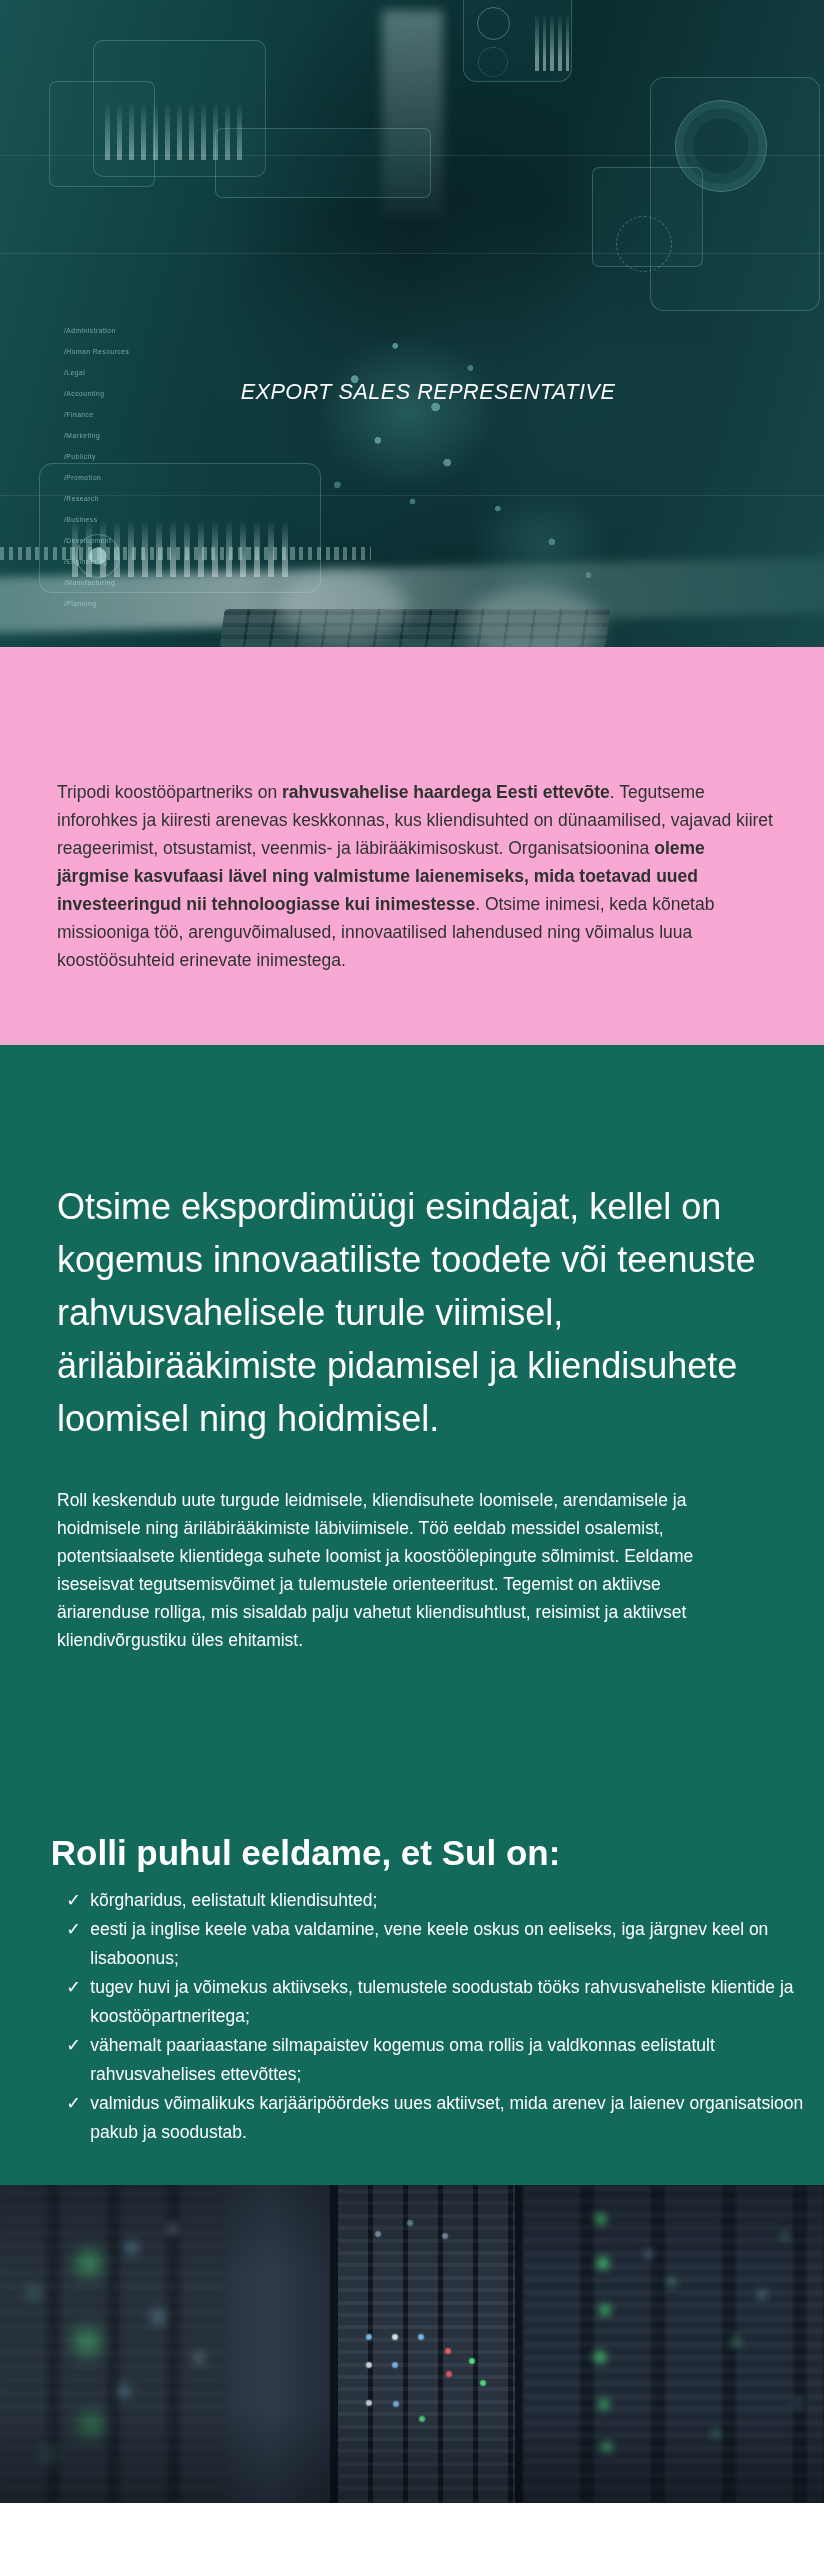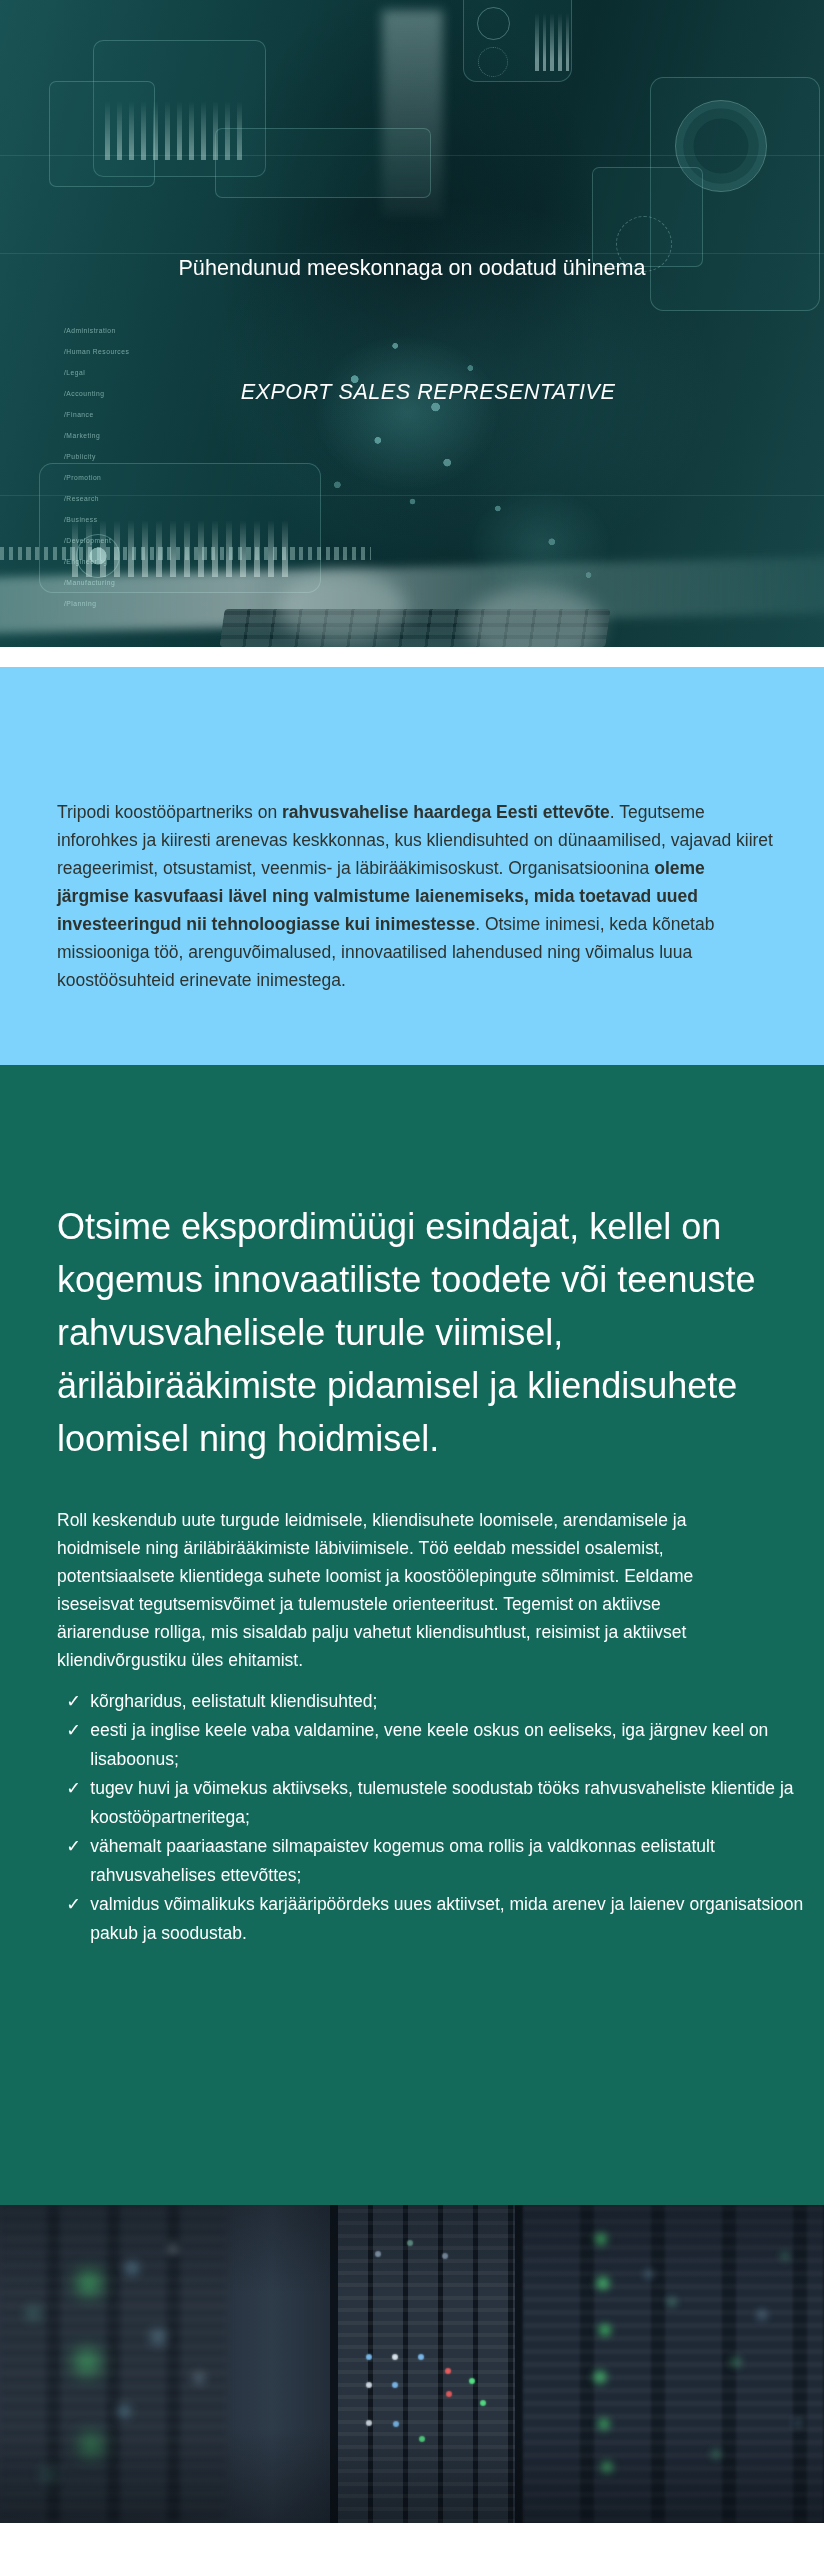--- a/index.html
+++ b/index.html
@@ -102,21 +102,21 @@
   .hud-list li {
     font-size:6.7px; line-height:21px; letter-spacing:0.5px;
     color:rgba(195,238,232,.55); white-space:nowrap;
   }
   .hero-text { position:absolute; inset:0; text-align:center; color:#fff; }
   .hero-kicker { position:absolute; top:255px; width:100%; font-size:21.6px; font-weight:400; }
   .hero-title  { position:absolute; top:307px; width:100%; font-size:47px; font-weight:700; letter-spacing:-1px; }
   .hero-sub    { position:absolute; top:379px; width:100%; font-size:21.6px; font-style:italic; font-weight:400; letter-spacing:0.5px;margin-left:16px; }
 
   
-  .intro { height:398px; background:#7dd3fc; padding:131px 0 0 57px;margin-top:20px; }
+  .intro { height:398px; background:#f9a8d4; padding:131px 0 0 57px; }
   .intro p { width:717px; font-size:17.5px; line-height:28px; color:#2e3330; }
   .intro strong, .role strong, .contact strong, .footer strong { font-weight:700; }
 
   
   .role { height:1140px; background:#136A5B; color:#ffffff; padding:135px 0 9px 57px; }
   .role-heading { width:752px; font-size:36px; line-height:53px; font-weight:400; }
   .role-text { width:690px; font-size:17.5px; line-height:28px; margin-top:41px; font-weight:400; }
   .expect-heading { font-size:35px; line-height:41px; font-weight:700; margin-top:178px; margin-left:-6.2px; }
   .checklist { list-style:none; margin-top:13px; width:750px; margin-left:9.3px; }
   .checklist li { position:relative; padding-left:24px; font-size:17.5px; line-height:29px; }
@@ -247,32 +247,32 @@
           <li>/Promotion</li>
           <li>/Research</li>
           <li>/Business</li>
           <li>/Development</li>
           <li>/Engineering</li>
           <li>/Manufacturing</li>
           <li>/Planning</li>
         </ul>
     </div>
     <div class="hero-text">
-      <p class="hero-kicker">Pühendunud meeskonnaga on oodatud ühinema</p>
       <p class="hero-sub">EXPORT SALES REPRESENTATIVE</p>
     </div>
   </header>
 
   <section class="intro">
     <p><span>Tripodi koostööpartneriks on </span><strong>rahvusvahelise haardega Eesti ettevõte</strong><span>. Tegutseme inforohkes ja kiiresti arenevas keskkonnas, kus kliendisuhted on dünaamilised, vajavad kiiret reageerimist, otsustamist, veenmis- ja läbirääkimisoskust. Organisatsioonina </span><strong>oleme järgmise kasvufaasi lävel ning valmistume laienemiseks, mida toetavad uued investeeringud nii tehnoloogiasse kui inimestesse</strong><span>. Otsime inimesi, keda kõnetab missiooniga töö, arenguvõimalused, innovaatilised lahendused ning võimalus luua koostöösuhteid erinevate inimestega.</span></p>
   </section>
 
   <section class="role">
     <h2 class="role-heading">Otsime ekspordimüügi esindajat, kellel on kogemus innovaatiliste toodete või teenuste rahvusvahelisele turule viimisel, äriläbirääkimiste pidamisel ja kliendisuhete loomisel ning hoidmisel.</h2>
     <p class="role-text">Roll keskendub uute turgude leidmisele, kliendisuhete loomisele, arendamisele ja hoidmisele ning äriläbirääkimiste läbiviimisele. Töö eeldab messidel osalemist, potentsiaalsete klientidega suhete loomist ja koostöölepingute sõlmimist. Eeldame iseseisvat tegutsemisvõimet ja tulemustele orienteeritust. Tegemist on aktiivse äriarenduse rolliga, mis sisaldab palju vahetut kliendisuhtlust, reisimist ja aktiivset kliendivõrgustiku üles ehitamist.</p>
+    <h3 class="expect-heading">Rolli puhul eeldame, et Sul on:</h3>
     <ul class="checklist">
         <li><span class="check-icon">✓</span><span>kõrgharidus, eelistatult kliendisuhted;</span></li>
         <li><span class="check-icon">✓</span><span>eesti ja inglise keele vaba valdamine, vene keele oskus on eeliseks, iga järgnev keel on lisaboonus;</span></li>
         <li><span class="check-icon">✓</span><span>tugev huvi ja võimekus aktiivseks, tulemustele soodustab tööks rahvusvaheliste klientide ja koostööpartneritega;</span></li>
         <li><span class="check-icon">✓</span><span>vähemalt paariaastane silmapaistev kogemus oma rollis ja valdkonnas eelistatult rahvusvahelises ettevõttes;</span></li>
         <li><span class="check-icon">✓</span><span>valmidus võimalikuks karjääripöördeks uues aktiivset, mida arenev ja laienev organisatsioon pakub ja soodustab.</span></li>
       </ul>
   </section>
 
   <div class="server-art">

